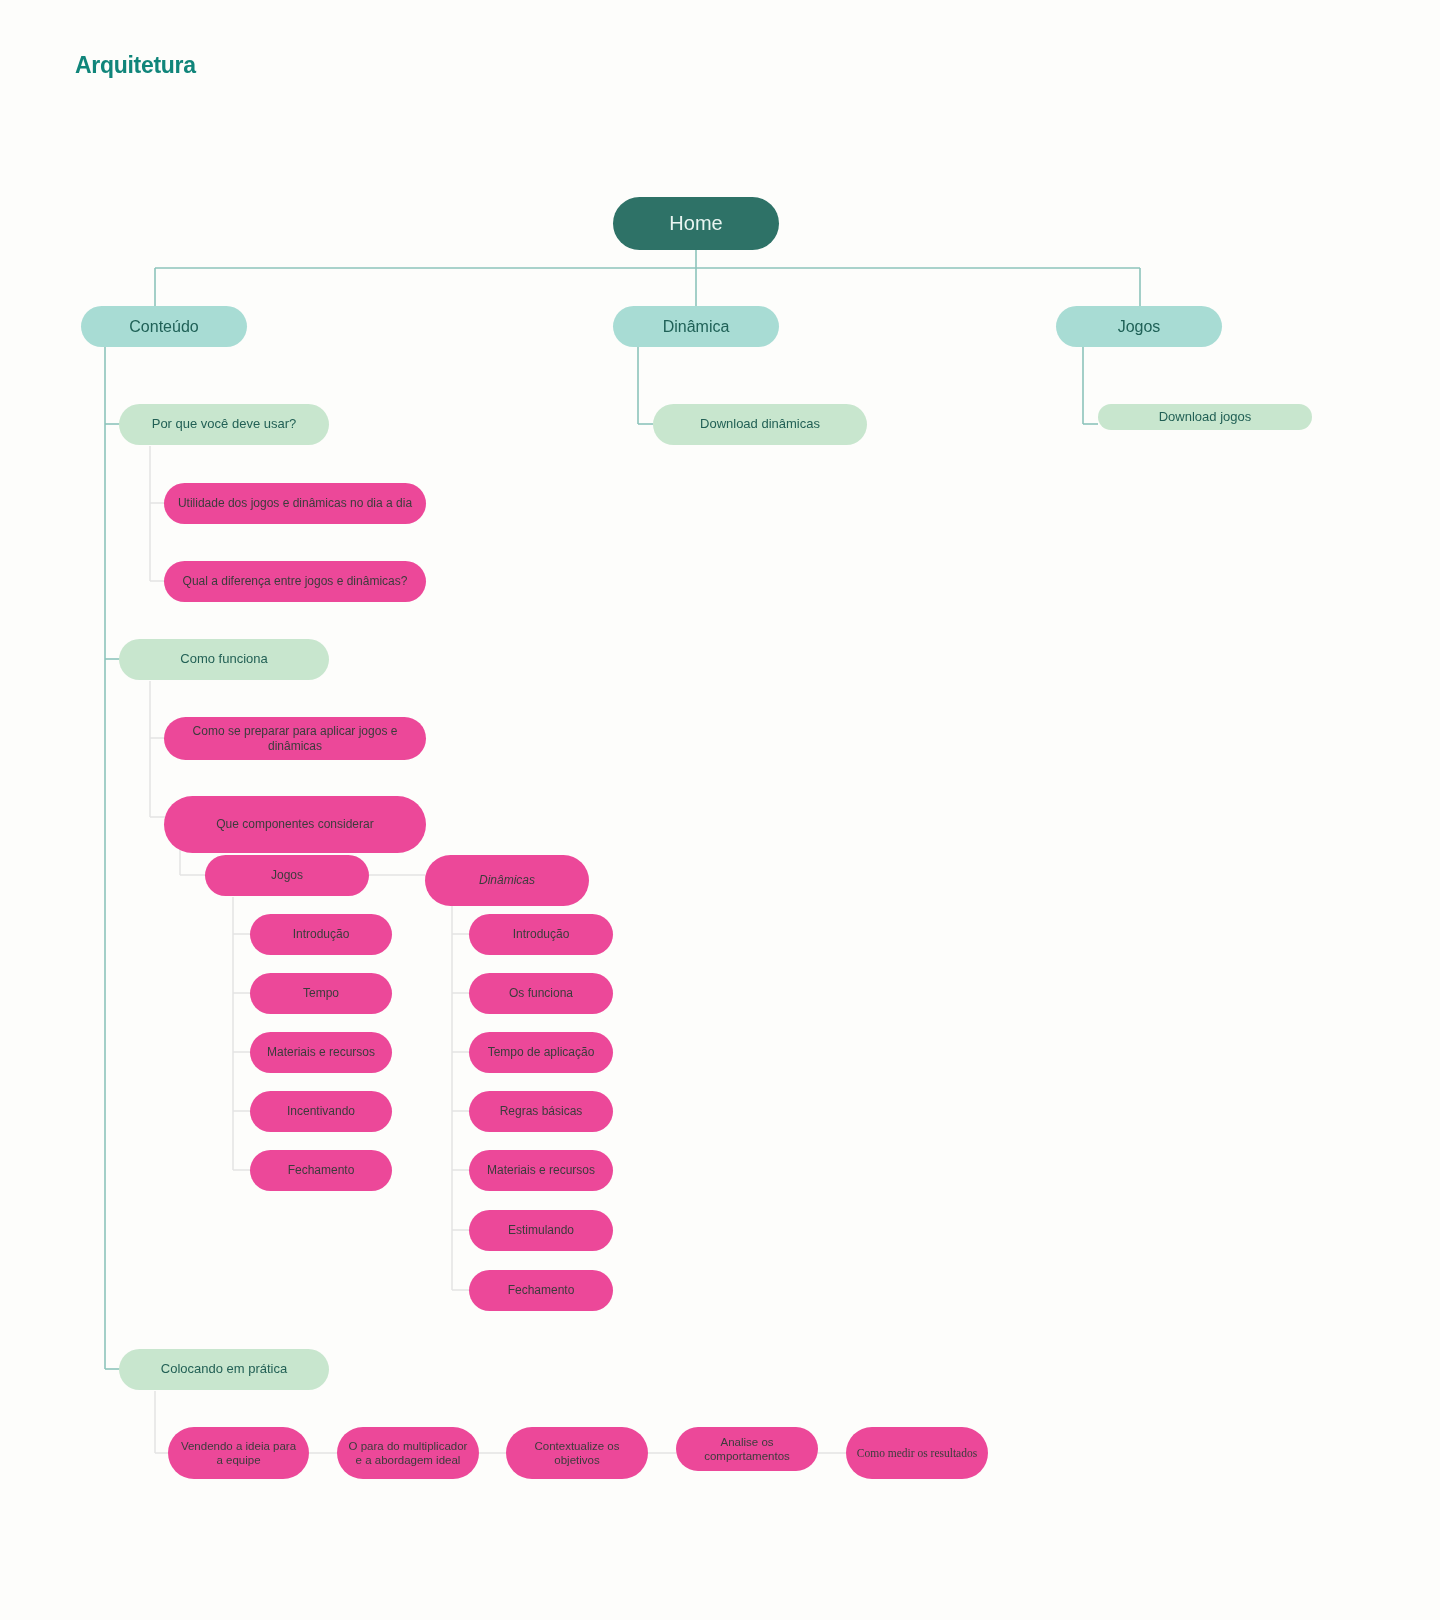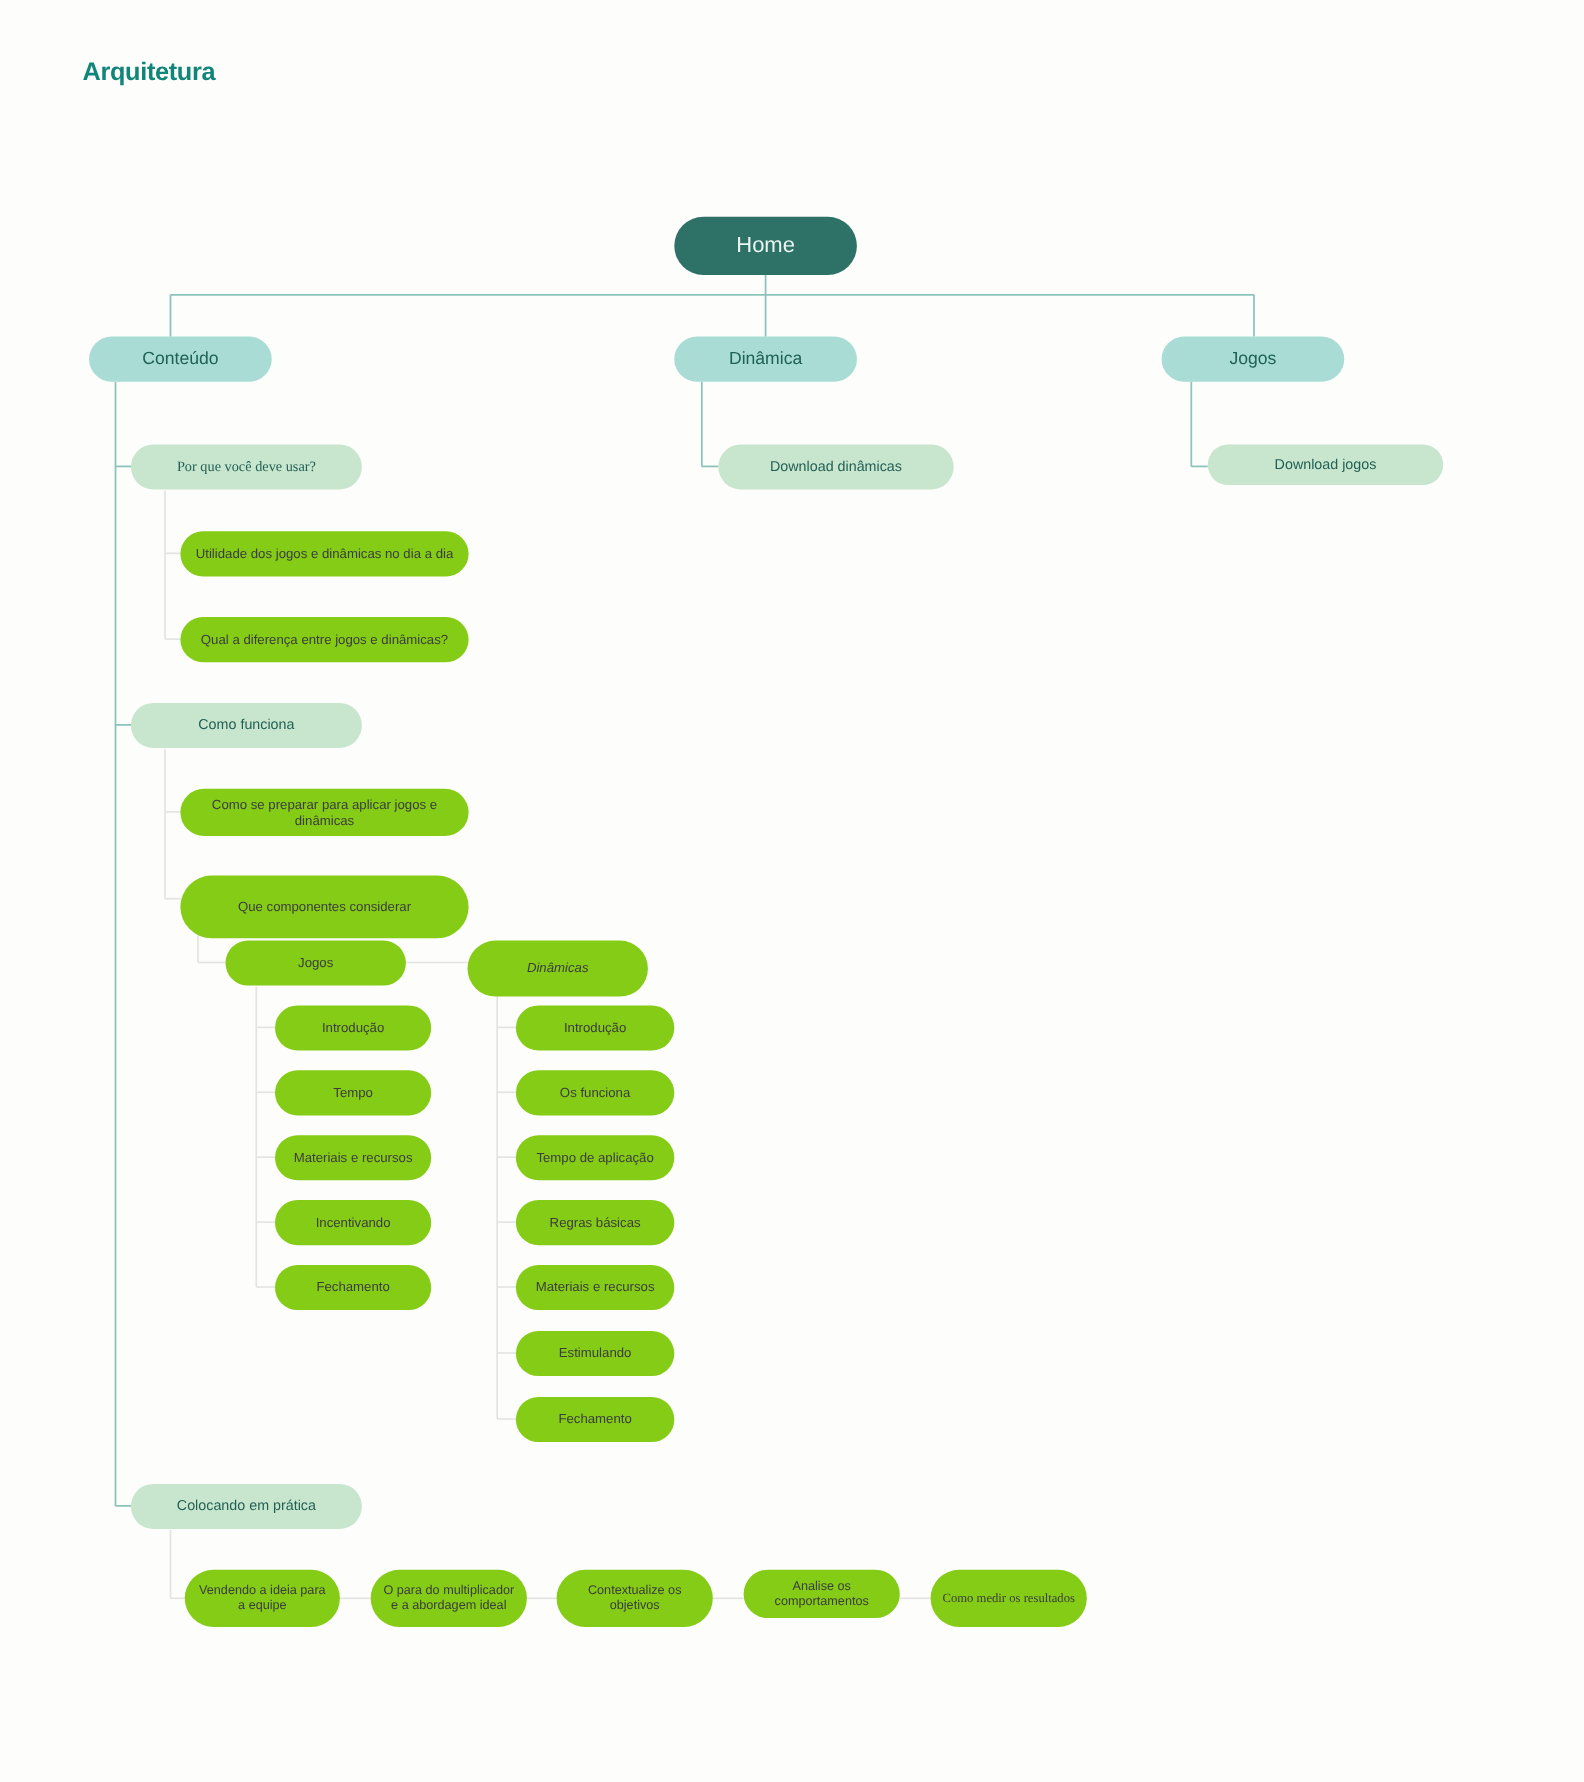--- a/index.html
+++ b/index.html
@@ -39,21 +39,21 @@
     background:#a8dcd4;color:#1f6157;
     font-size:16px;
   }
   
   .n-l2{
     background:#c8e6ce;color:#226055;
     font-size:13px;
   }
   
   .n-grey{
-    background:#84cc16;color:#3c3c3c;
+    background:#ec4899;color:#3c3c3c;
     font-size:12px;
     text-align:center;
   }
   .n-grey.sm{font-size:11.5px;}
 </style>
 </head>
 <body>
 
 <div id="stage">
 
@@ -123,23 +123,23 @@
     </g>
   </svg>
 
   <div class="node n-home" style="left:613px;top:197px;width:166px;height:53px;">Home</div>
 
   <div class="node n-l1" style="left:81px;top:306px;width:166px;height:41px;">Conteúdo</div>
   <div class="node n-l1" style="left:613px;top:306px;width:166px;height:41px;">Dinâmica</div>
   <div class="node n-l1" style="left:1056px;top:306px;width:166px;height:41px;">Jogos</div>
 
   <div class="node n-l2" style="left:653px;top:404px;width:214px;height:41px;">Download dinâmicas</div>
-  <div class="node n-l2" style="left:1098px;top:404px;width:214px;height:37px;">Download jogos</div>
+  <div class="node n-l2" style="left:1098px;top:404px;width:214px;height:26px;">Download jogos</div>
 
-  <div class="node n-l2" style="left:119px;top:404px;width:210px;height:41px;font-family:Liberation Serif, serif;">Por que você deve usar?</div>
+  <div class="node n-l2" style="left:119px;top:404px;width:210px;height:41px;">Por que você deve usar?</div>
   <div class="node n-grey" style="left:164px;top:483px;width:262px;height:41px;">Utilidade dos jogos e dinâmicas no dia a dia</div>
   <div class="node n-grey" style="left:164px;top:561px;width:262px;height:41px;">Qual a diferença entre jogos e dinâmicas?</div>
 
   <div class="node n-l2" style="left:119px;top:639px;width:210px;height:41px;">Como funciona</div>
   <div class="node n-grey" style="left:164px;top:717px;width:262px;height:43px;">Como se preparar para aplicar jogos e dinâmicas</div>
   <div class="node n-grey" style="left:164px;top:796px;width:262px;height:57px;">Que componentes considerar</div>
 
   <div class="node n-grey" style="left:205px;top:855px;width:164px;height:41px;">Jogos</div>
   <div class="node n-grey" style="left:425px;top:855px;width:164px;height:51px;font-style:italic;">Dinâmicas</div>
 

